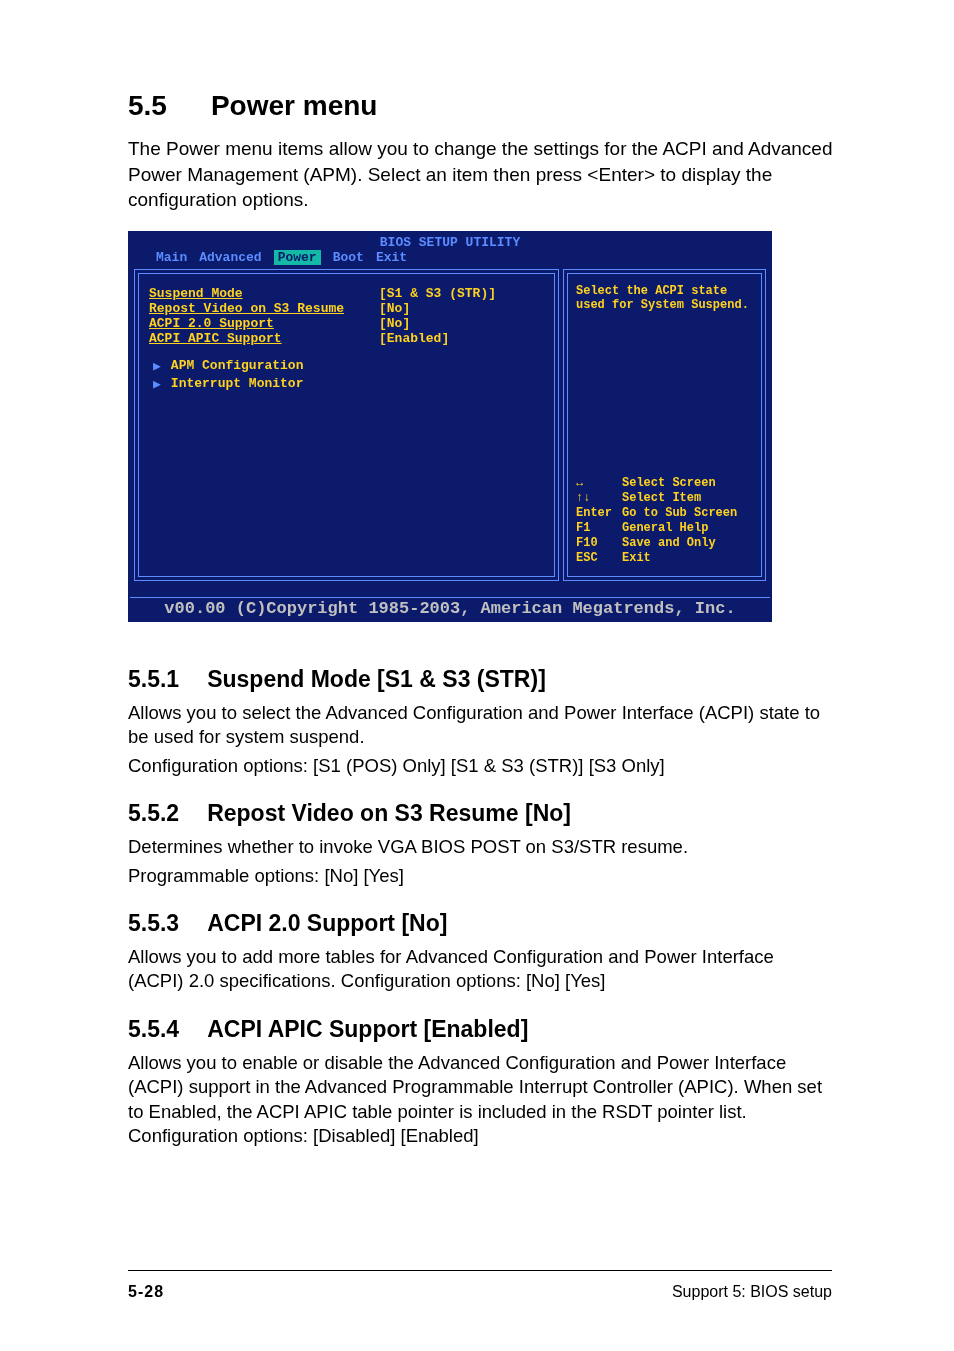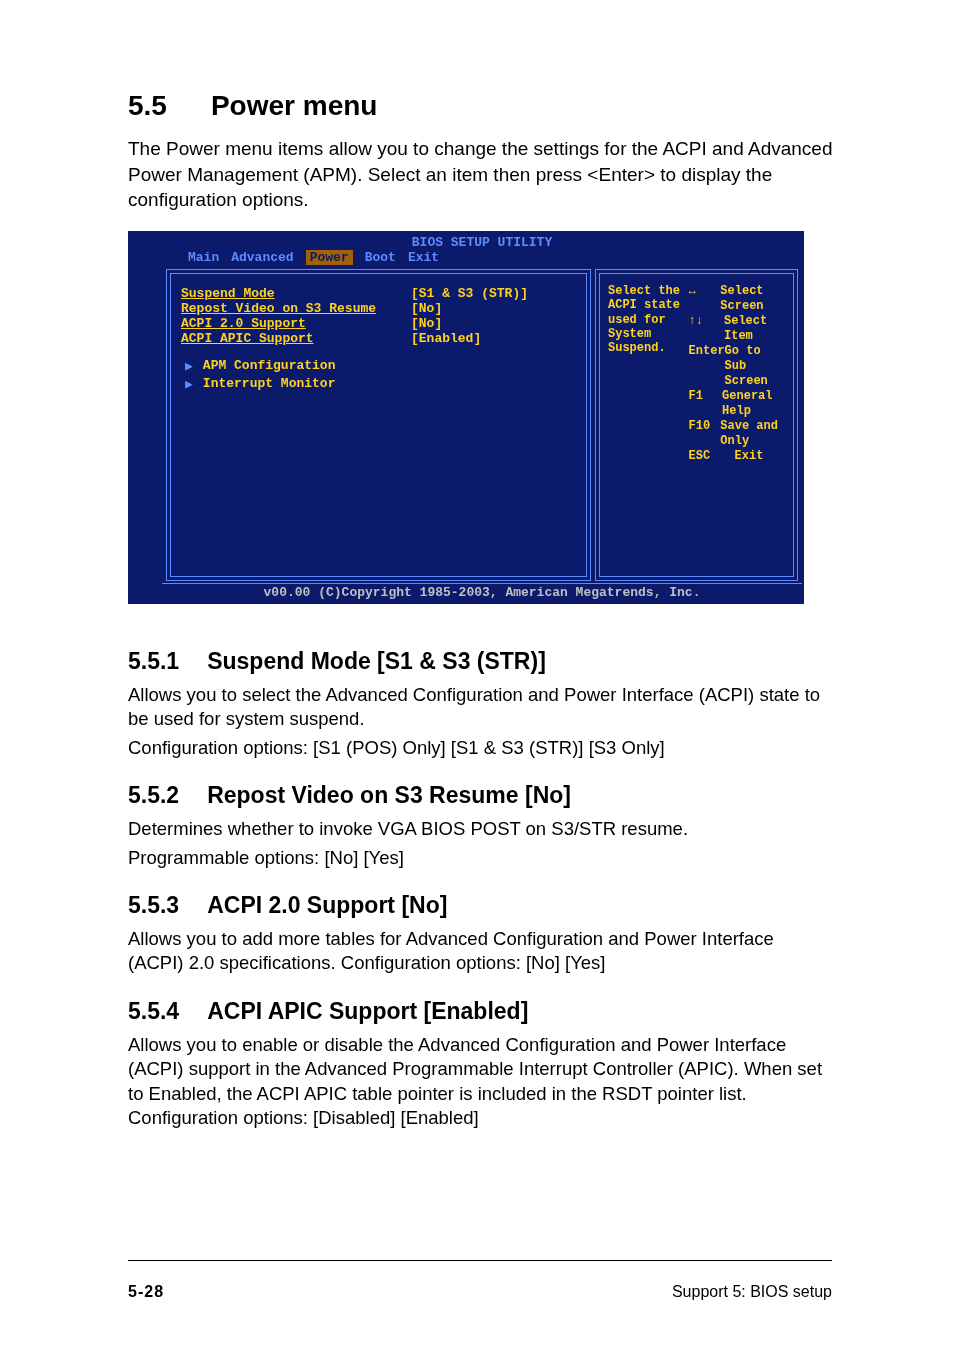--- a/index.html
+++ b/index.html
@@ -36,39 +36,38 @@
   
   .bios {
     border: 2px solid #0b1a6a;
     background: #0b1a6a;
     color: #ffd21f;
     font-family: "Courier New", monospace;
     font-size: 13px;
     font-weight: 700;
     width: 640px;
     margin: 0 0 40px 0;
-    padding-left: 32px;
   }
   .bios-title {
     text-align: center;
     color: #5c8cff;
     padding: 2px 0 0 0;
     font-size: 13px;
   }
   .bios-tabs {
     display: flex;
     gap: 12px;
     padding: 0 26px 2px 26px;
     color: #5c8cff;
   }
   .bios-tab {
     white-space: pre;
   }
   .bios-tab.active {
-    background: #a16207;
+    background: #14b8a6;
     color: #0b1a6a;
     padding: 0 4px;
   }
   .bios-body {
     display: flex;
   }
   .bios-left-outer {
     flex: 1;
     border: 1px solid #5c8cff;
     margin: 2px 0 2px 4px;
@@ -106,21 +105,21 @@
     border: 1px solid #5c8cff;
     margin: 2px 4px 2px 4px;
     padding: 3px;
     display: flex;
     flex-direction: column;
   }
   .bios-right-inner {
     border: 1px solid #5c8cff;
     flex: 1;
     display: flex;
-    flex-direction: row;
+    flex-direction: column;
     justify-content: space-between;
     padding: 10px 8px 10px 8px;
   }
   .bios-help-top {
     font-size: 12px;
     line-height: 1.2;
   }
   .bios-keyhelp {
     font-size: 12px;
     line-height: 1.25;
@@ -128,23 +127,24 @@
   .bios-keyhelp div {
     display: flex;
   }
   .bios-key {
     width: 46px;
     white-space: pre;
   }
   .bios-footer {
     text-align: center;
     color: #c0c0c0;
-    font-size: 13px;
+    font-size: 17px;
     padding: 1px 0 2px 0;
     border-top: 1px solid #5c8cff;
+    margin-top: 14px;
   }
   
   h2.sub {
     font-size: 23px;
     font-weight: 700;
     margin: 22px 0 8px 0;
   }
   h2.sub.first {
     margin-top: 44px;
   }
@@ -157,21 +157,21 @@
     line-height: 1.32;
     margin: 0 0 4px 0;
   }
   
   .page-footer {
     position: absolute;
     bottom: 50px;
     left: 128px;
     right: 122px;
     border-top: 1px solid #000;
-    padding-top: 22px;
+    padding-top: 12px;
     display: flex;
     justify-content: space-between;
     font-size: 16px;
   }
   .page-footer .left {
     font-weight: 700;
     letter-spacing: 1px;
   }
   .page-footer .right {
     font-weight: 400;

